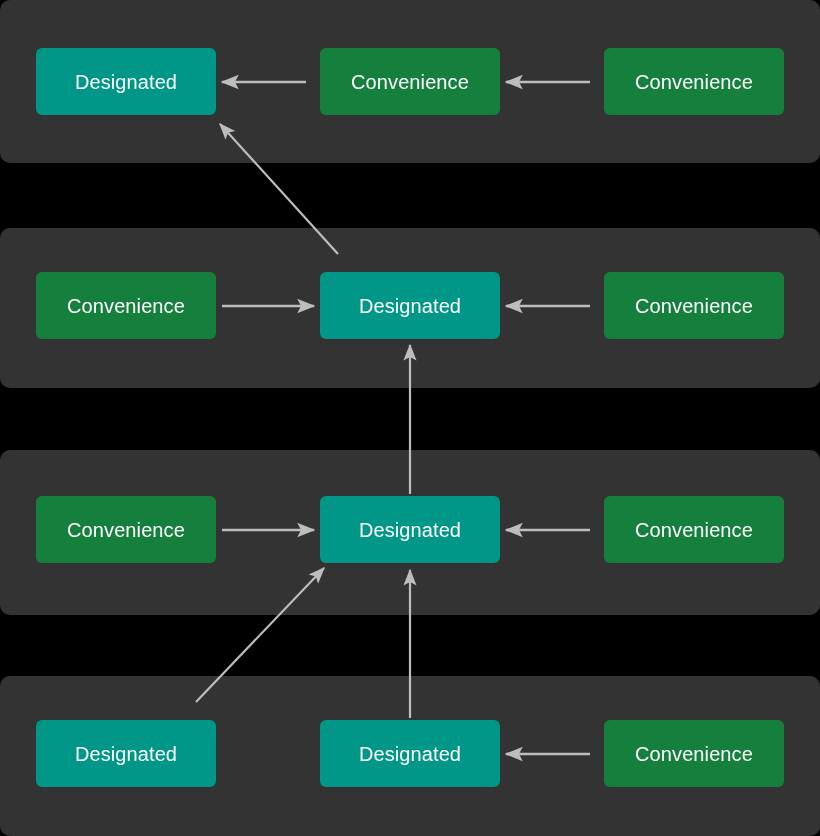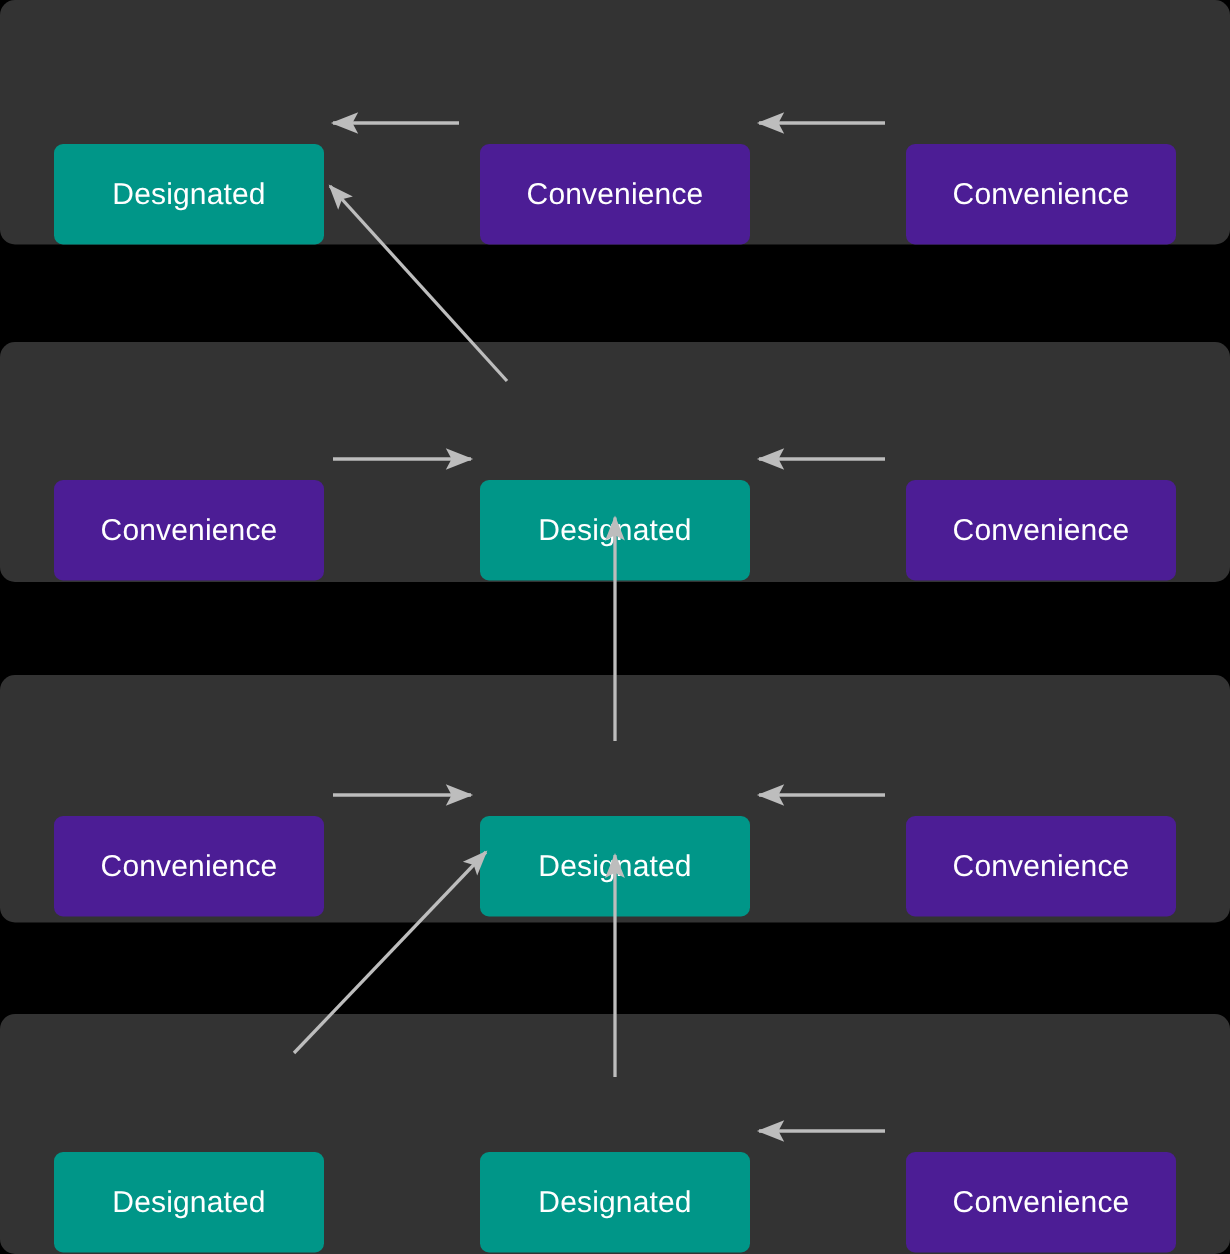--- a/index.html
+++ b/index.html
@@ -35,24 +35,23 @@
     align-items: center;
     justify-content: center;
     color: #ffffff;
     font-size: 20px;
     font-family: "Liberation Sans", sans-serif;
     font-weight: 400;
     letter-spacing: 0.1px;
     line-height: 1;
     user-select: none;
     box-sizing: border-box;
-    margin-top: 48px;
   }
   .node.designated { background: #009688; }
-  .node.convenience { background: #4c1d95; }
+  .node.convenience { background: #15803d; }
 
   .node-label {
     display: block;
     white-space: nowrap;
   }
 
   
   #edge-layer {
     position: absolute;
     left: 0;

